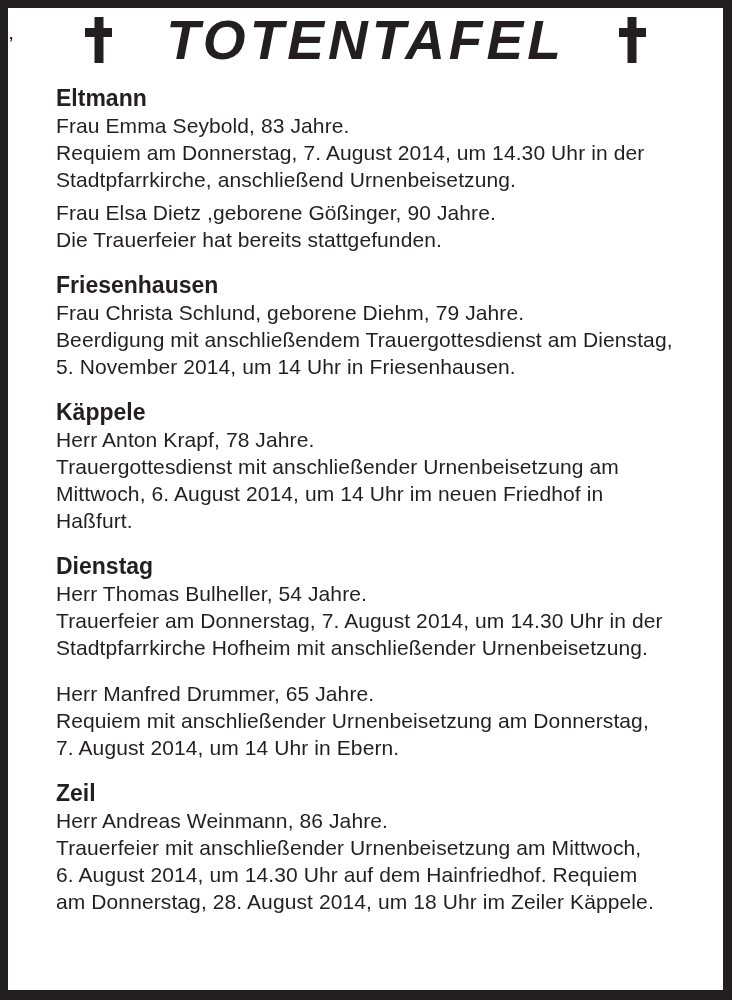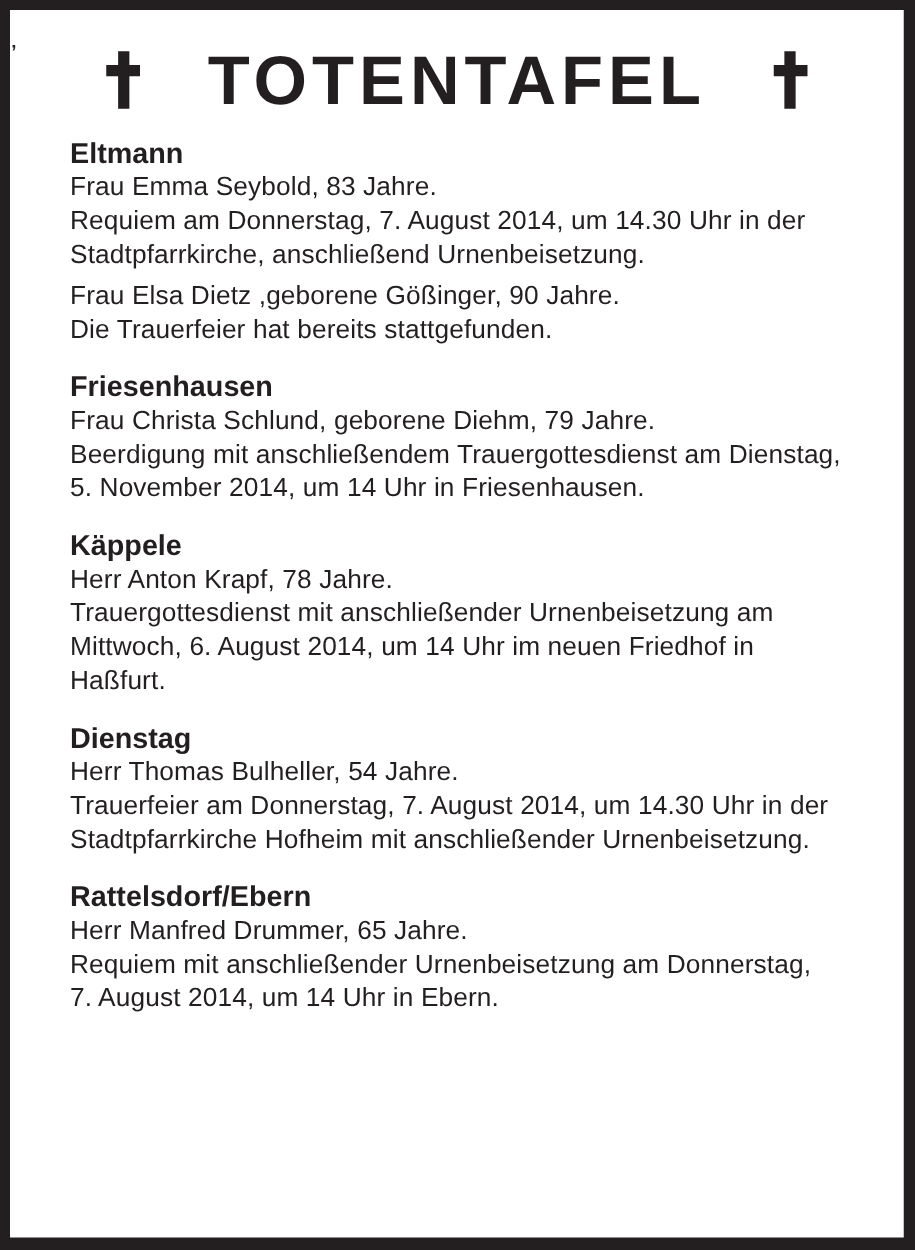--- a/index.html
+++ b/index.html
@@ -27,22 +27,22 @@
     font-size: 15px;
     font-weight: bold;
     color: #231f20;
     line-height: 1;
   }
   .masthead {
     display: flex;
     align-items: center;
     justify-content: center;
     gap: 54px;
-    margin-top: 24px;
     height: 64px;
+    font-style: italic;
   }
   .title {
     font-size: 55px;
     font-weight: bold;
     letter-spacing: 4px;
     line-height: 64px;
     white-space: nowrap;
   }
   .cross {
     position: relative;
@@ -135,21 +135,27 @@
     </div>
 
     <div class="section">
       <h2>Dienstag</h2>
       <p>Herr Thomas Bulheller, 54 Jahre.
 Trauerfeier am Donnerstag, 7. August 2014, um 14.30 Uhr in der
 Stadtpfarrkirche Hofheim mit anschließender Urnenbeisetzung.</p>
     </div>
 
     <div class="section">
-      <h2>Rattelsdorf/Ebern</h2>
       <p>Herr Manfred Drummer, 65 Jahre.
 Requiem mit anschließender Urnenbeisetzung am Donnerstag,
 7. August 2014, um 14 Uhr in Ebern.</p>
     </div>
 
+    <div class="section">
+      <h2>Zeil</h2>
+      <p>Herr Andreas Weinmann, 86 Jahre.
+Trauerfeier mit anschließender Urnenbeisetzung am Mittwoch,
+6. August 2014, um 14.30 Uhr auf dem Hainfriedhof. Requiem
+am Donnerstag, 28. August 2014, um 18 Uhr im Zeiler Käppele.</p>
+    </div>
 
   </div>
 </div>
 
 </body></html>

